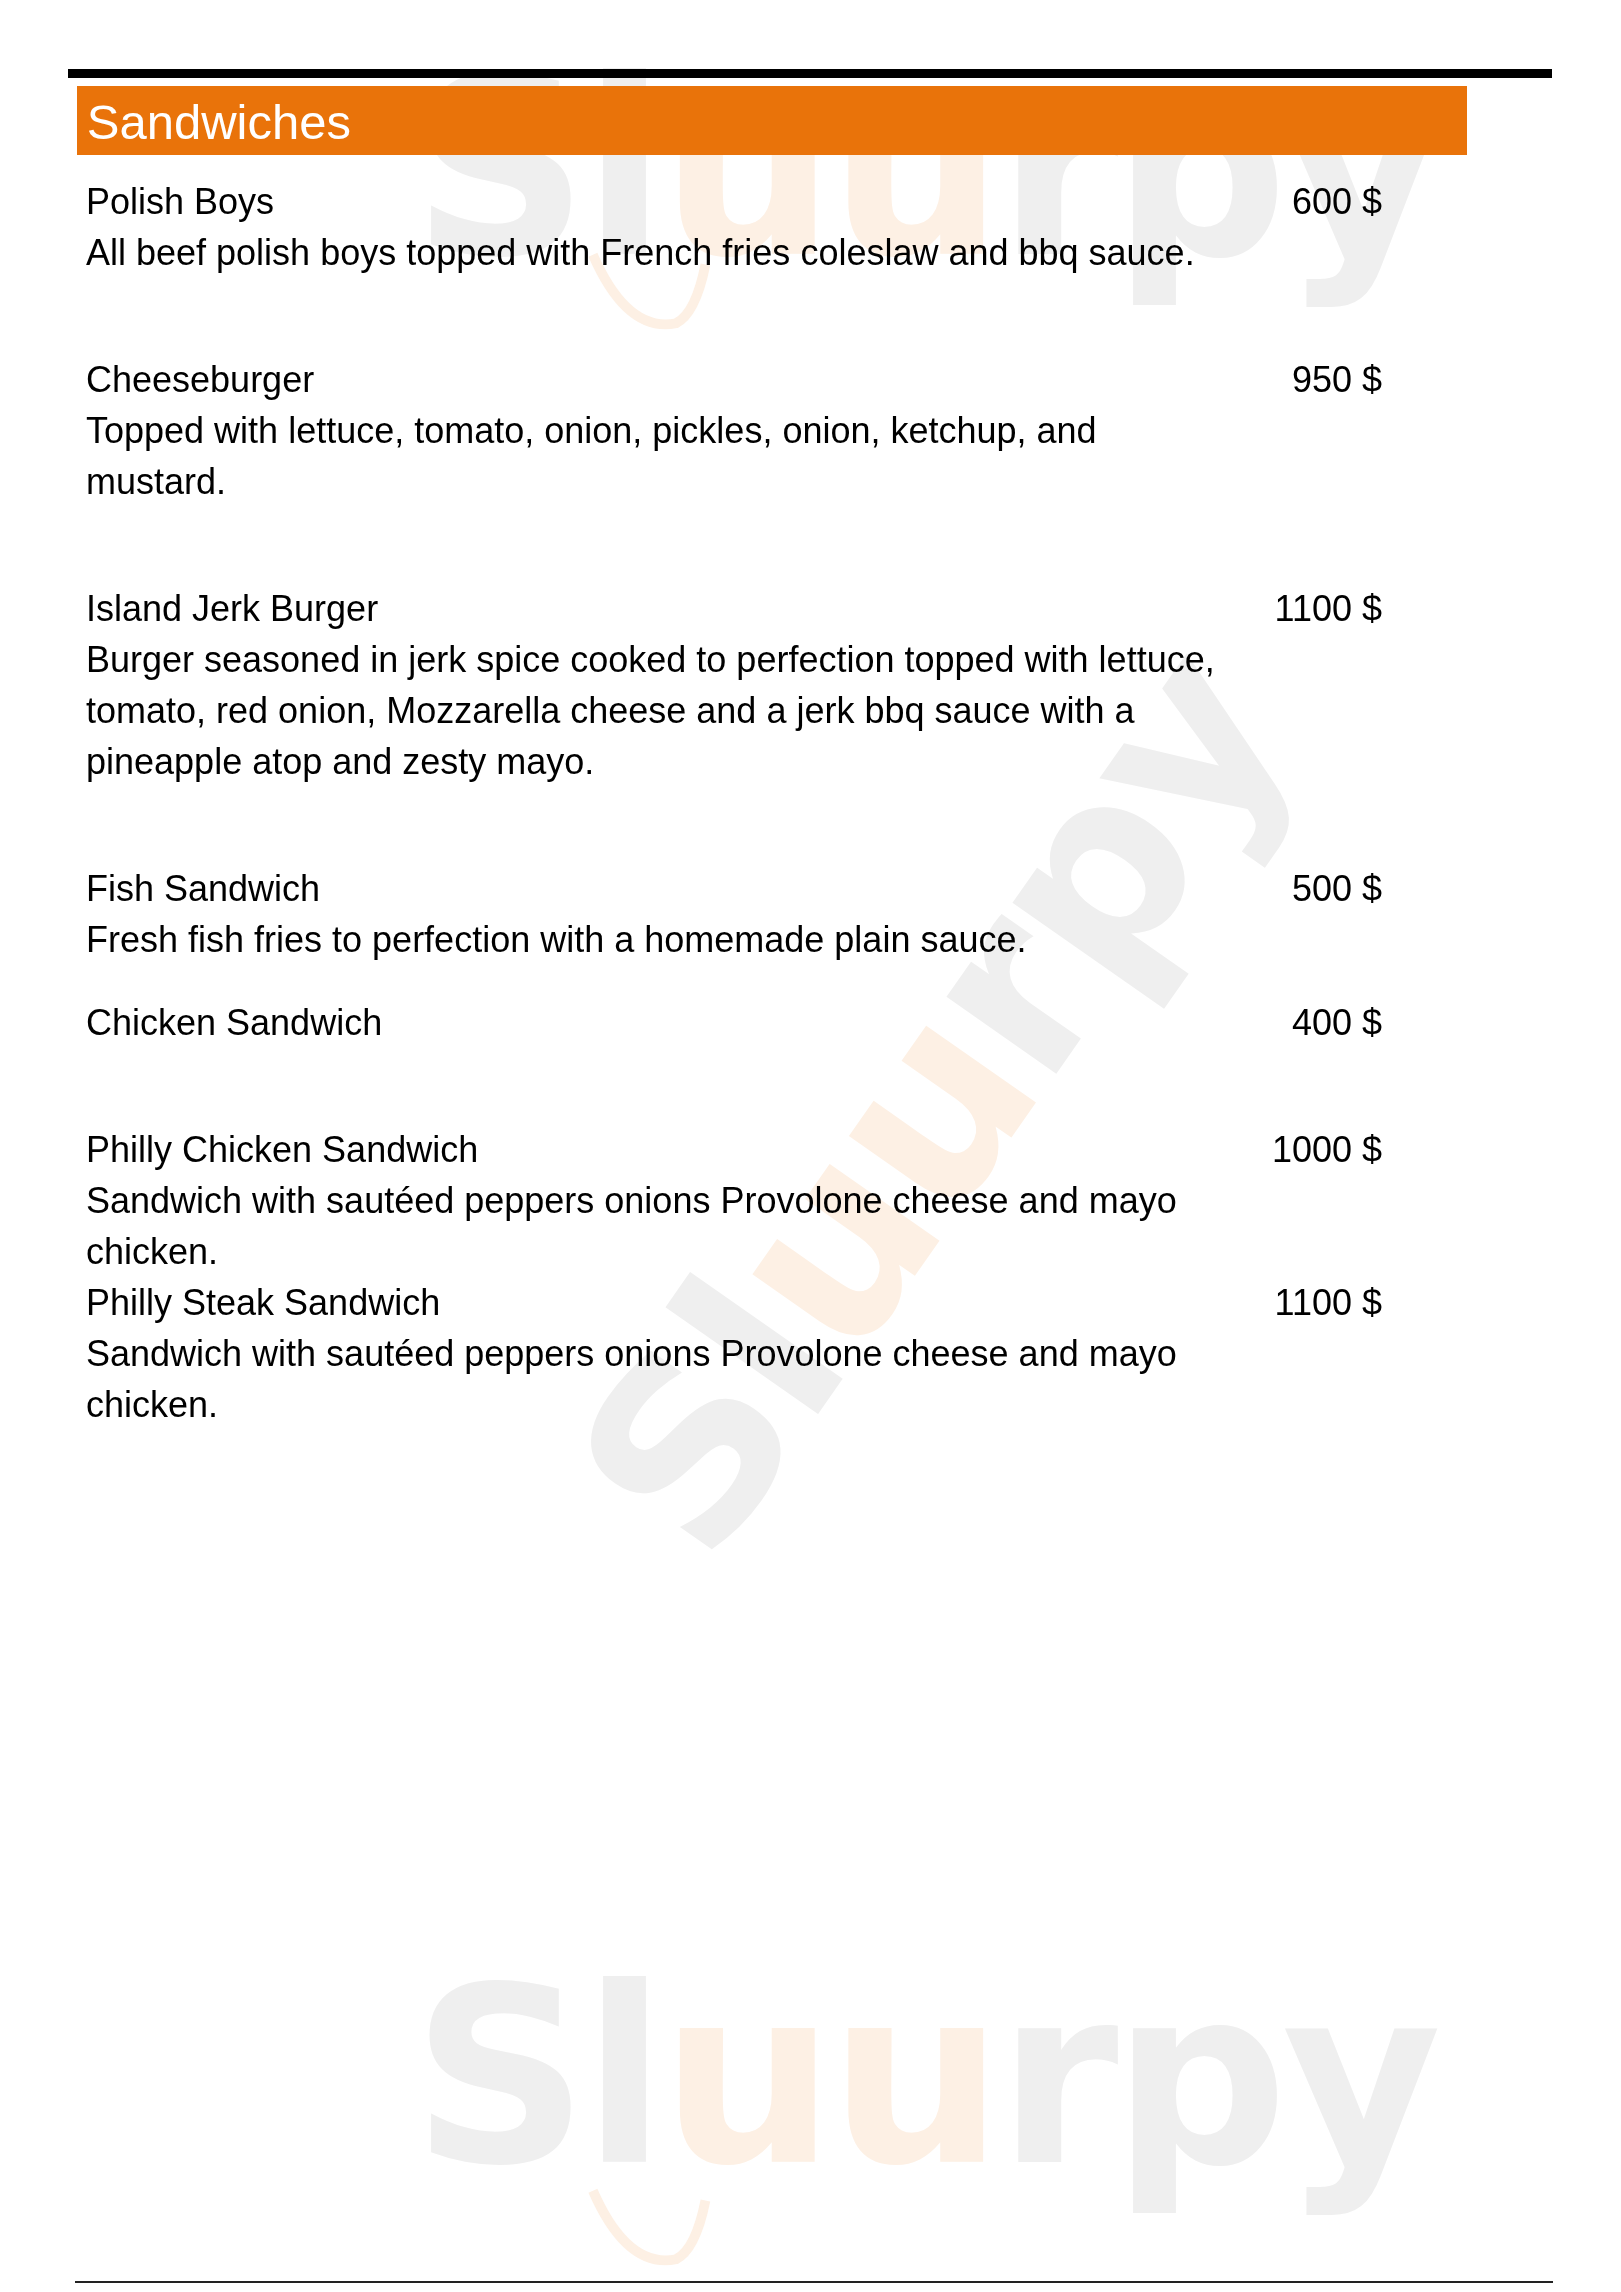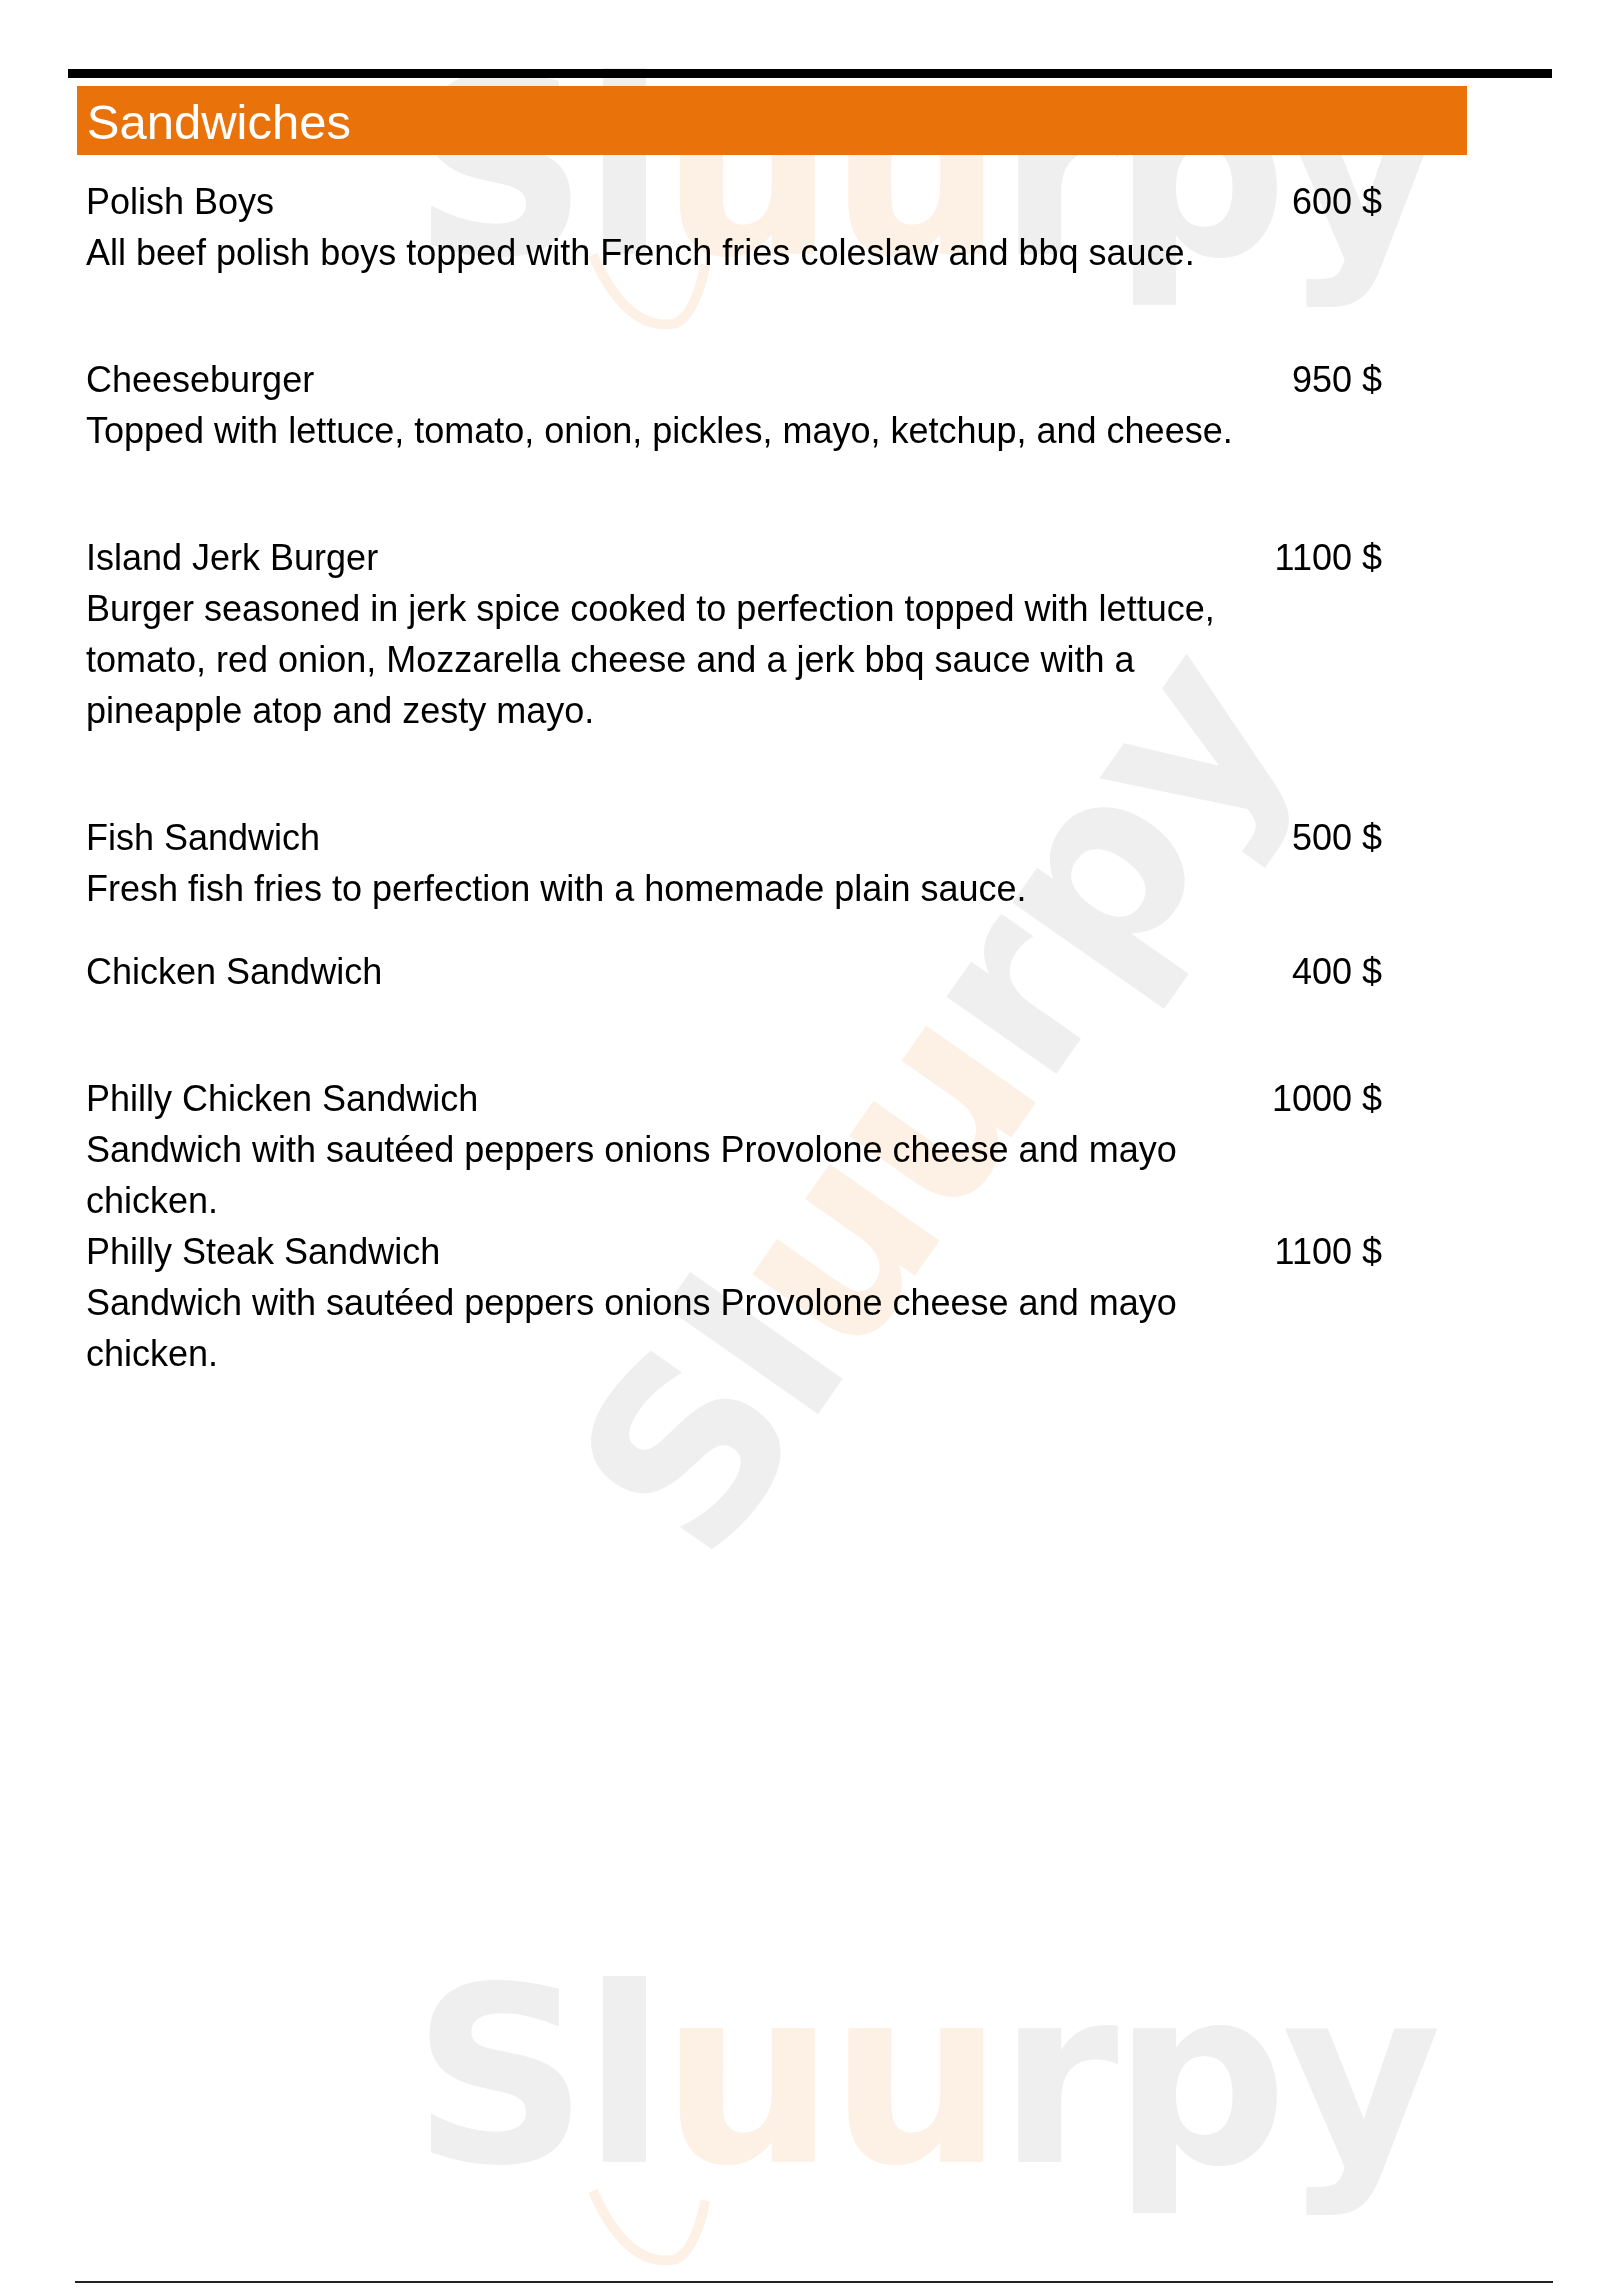--- a/index.html
+++ b/index.html
@@ -51,21 +51,21 @@
         <span>Polish Boys</span>
         <span>600 $</span>
       </div>
     <div class="item-desc">All beef polish boys topped with French fries coleslaw and bbq sauce.</div>
   </div>
   <div class="item" style="margin-bottom:76px">
     <div class="item-row">
         <span>Cheeseburger</span>
         <span>950 $</span>
       </div>
-    <div class="item-desc">Topped with lettuce, tomato, onion, pickles, mayo, ketchup, and cheese.</div>
+    <div class="item-desc">Topped with lettuce, tomato, onion, pickles, onion, ketchup, and mustard.</div>
   </div>
   <div class="item" style="margin-bottom:76px">
     <div class="item-row">
         <span>Island Jerk Burger</span>
         <span>1100 $</span>
       </div>
     <div class="item-desc">Burger seasoned in jerk spice cooked to perfection topped with lettuce, tomato, red onion, Mozzarella cheese and a jerk bbq sauce with a pineapple atop and zesty mayo.</div>
   </div>
   <div class="item" style="margin-bottom:32px">
     <div class="item-row">

